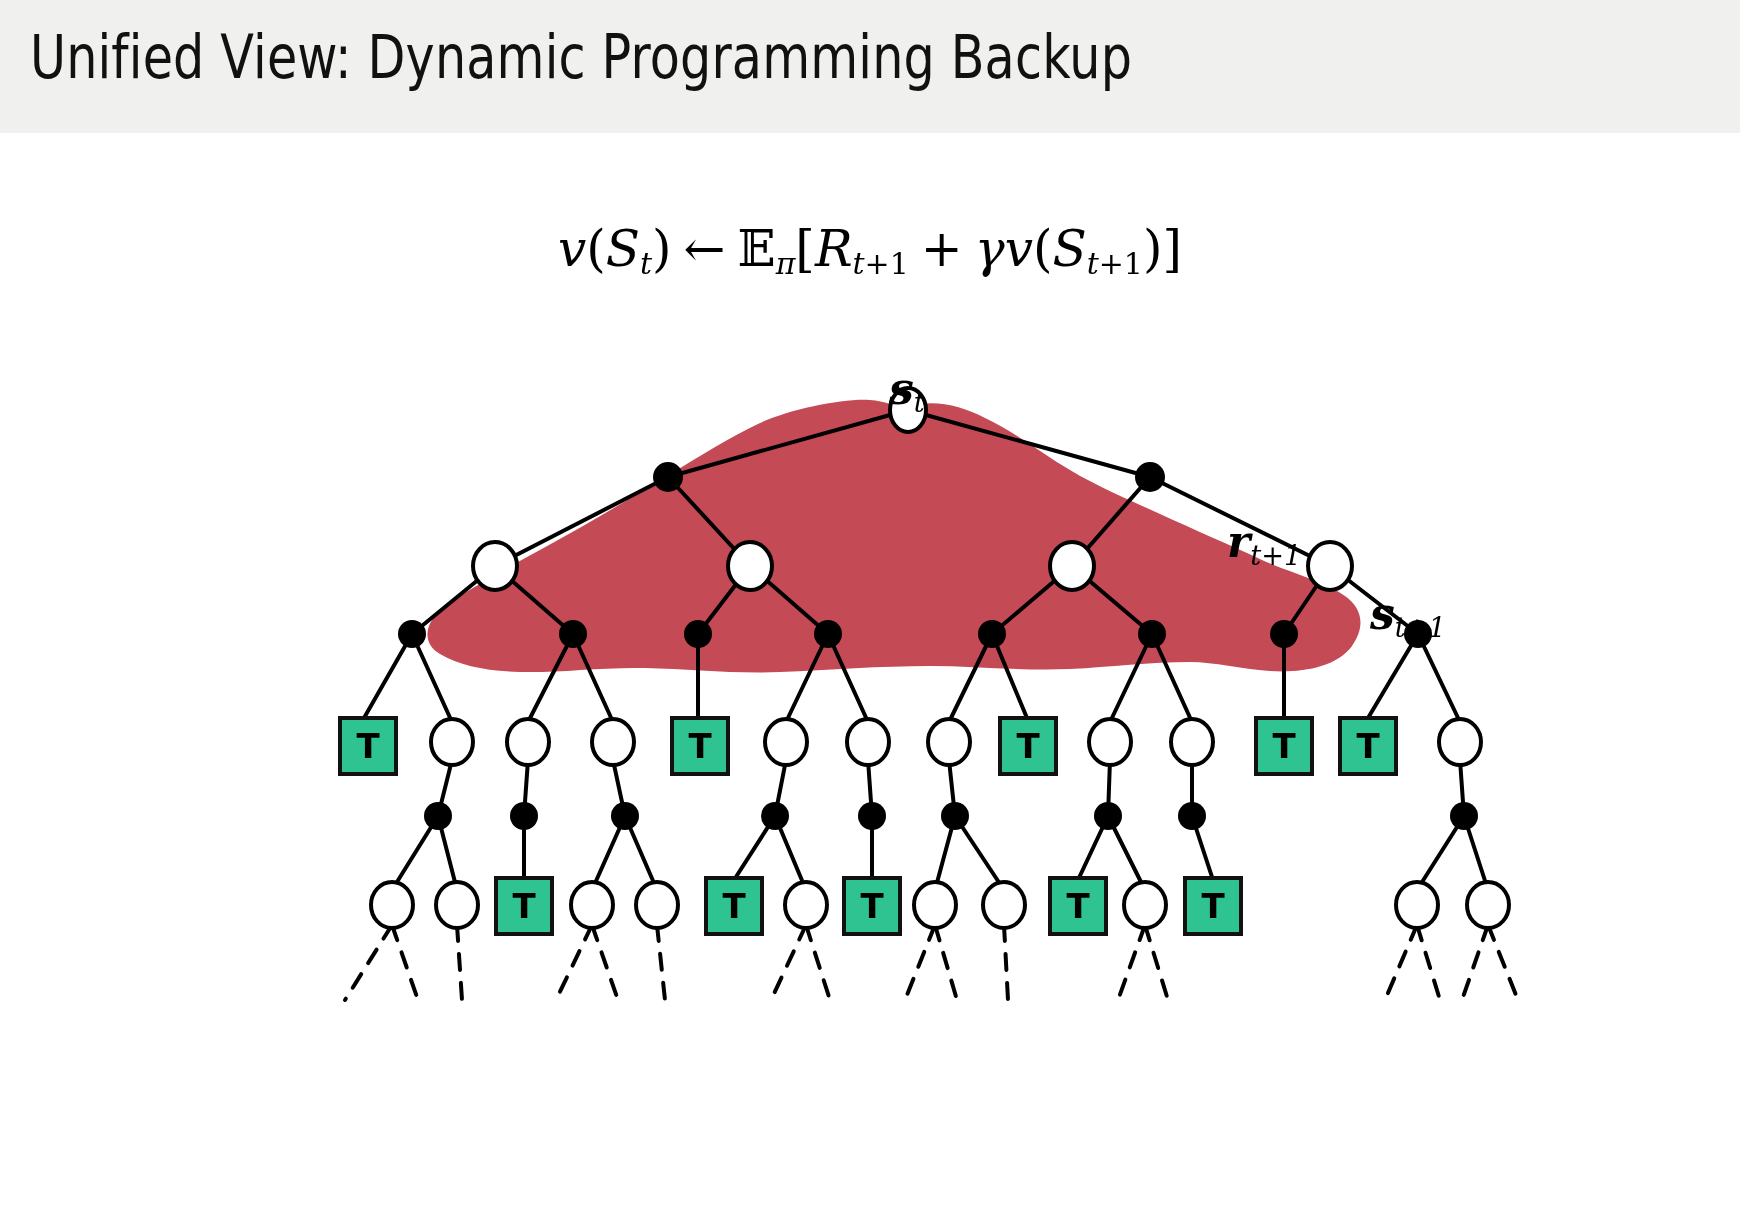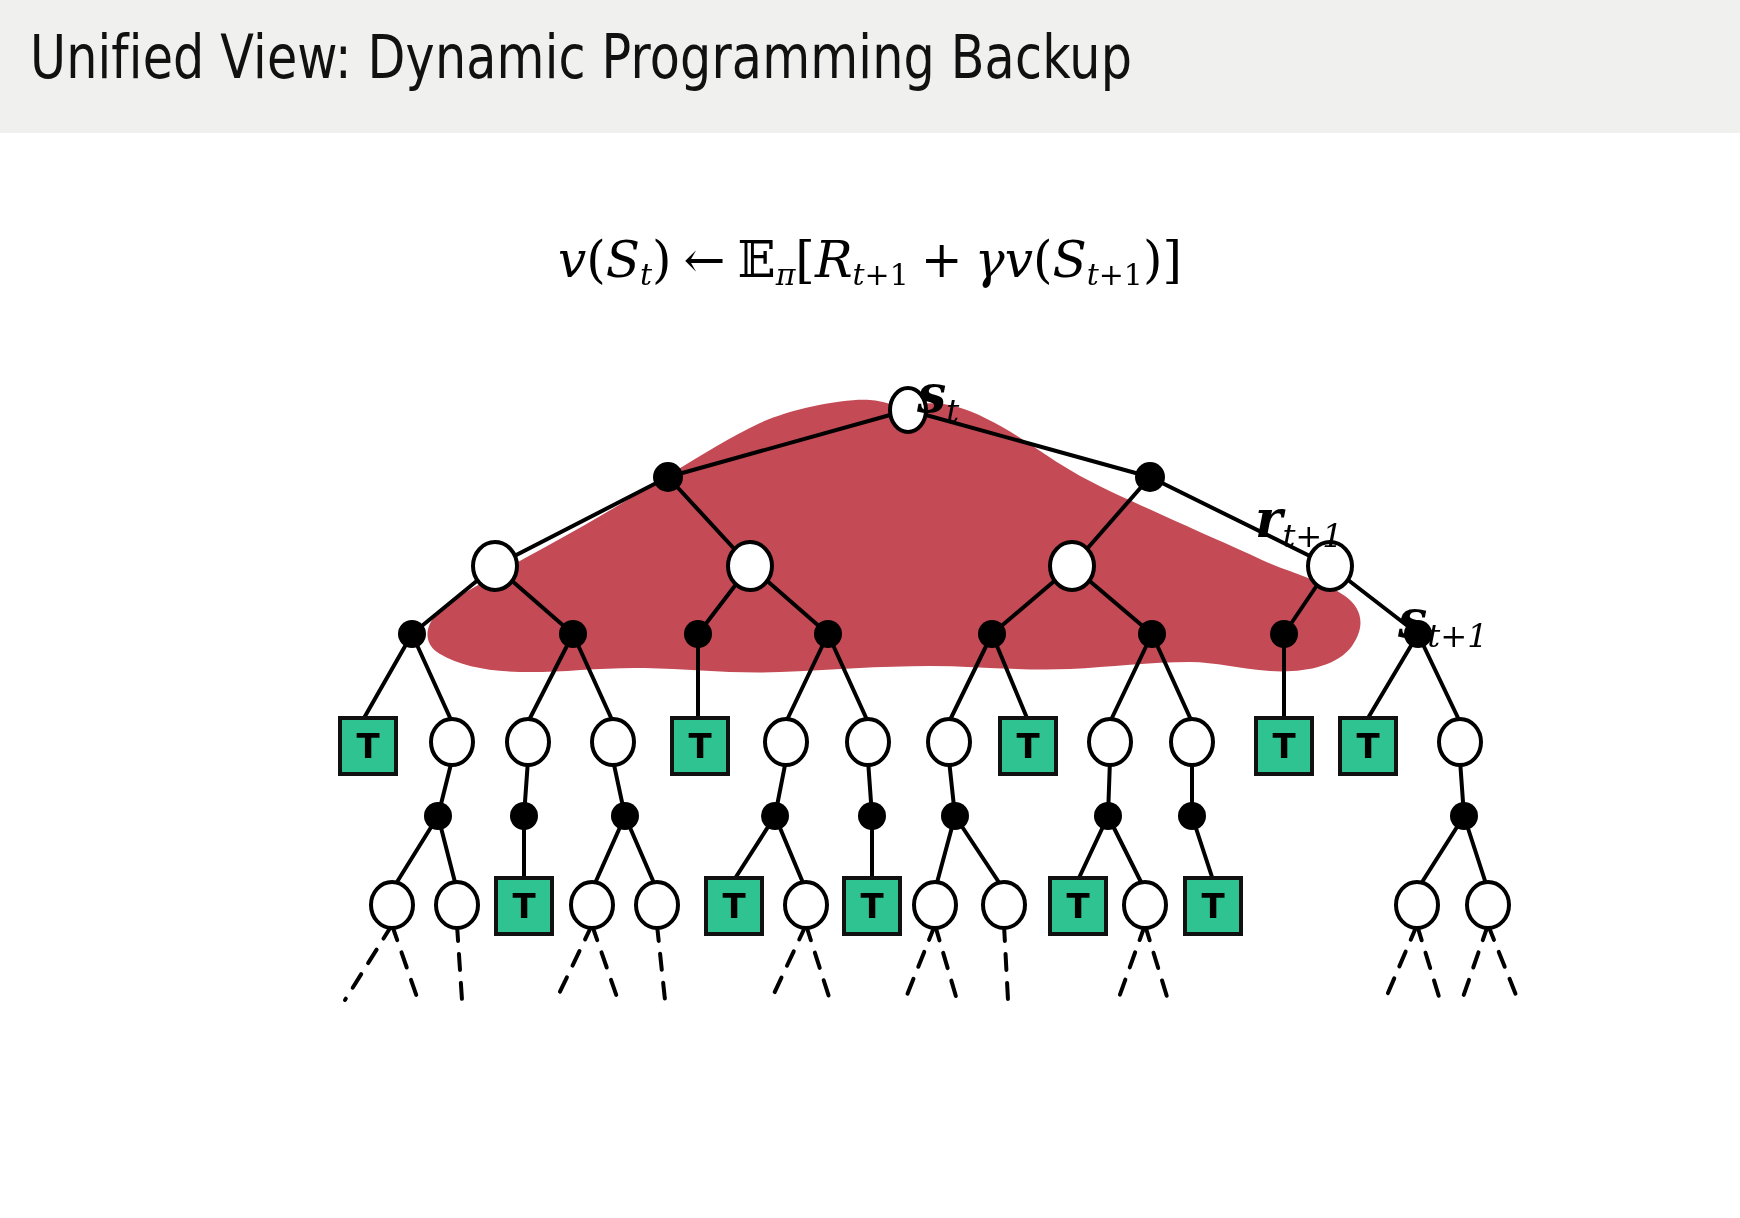--- a/index.html
+++ b/index.html
@@ -48,21 +48,20 @@
     position: absolute;
     left: 0;
     top: 220px;
     width: 1740px;
     text-align: center;
     font-family: "DejaVu Serif", serif;
     font-style: italic;
     font-size: 50px;
     color: #000;
     white-space: nowrap;
-    margin-top: 11px;
   }
   #formula .up { font-style: normal; }
   #formula .bb {
     font-style: normal;
     font-family: "DejaVu Serif", serif;
     position: relative;
     display: inline-block;
   }
   #formula sub {
     font-size: 0.60em;
@@ -78,33 +77,32 @@
     top: 0;
     width: 1740px;
     height: 1218px;
   }
   
   .node-label {
     position: absolute;
     font-family: "DejaVu Serif", serif;
     font-style: italic;
     font-weight: bold;
-    font-size: 52px;
+    font-size: 44px;
     color: #000;
     white-space: nowrap;
-    margin-left: 28px;
   }
   .node-label sub {
     font-size: 0.62em;
     vertical-align: -0.30em;
     font-style: italic;
     font-weight: normal;
   }
   #label-st   { left: 889px; top: 363px; }
-  #label-rt1  { left: 1227px; top: 488px; }
+  #label-rt1  { left: 1227px; top: 516px; }
   #label-st1  { left: 1370px; top: 588px; }
 </style>
 </head>
 <body>
 
 <div id="slide">
 
   <div id="header-bar" style="background: rgb(240, 240, 238);"></div>
   <div id="slide-title">Unified View: Dynamic Programming Backup</div>
 

